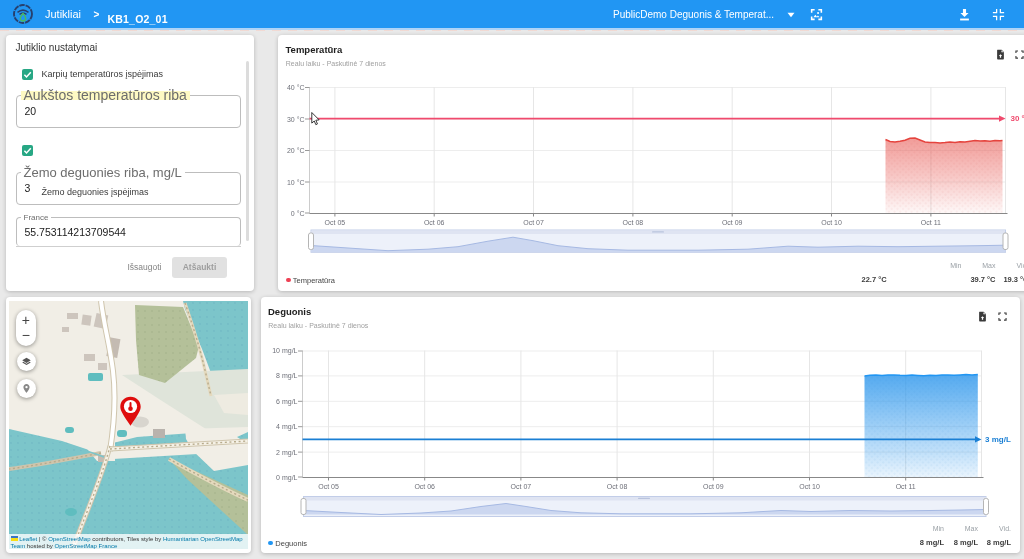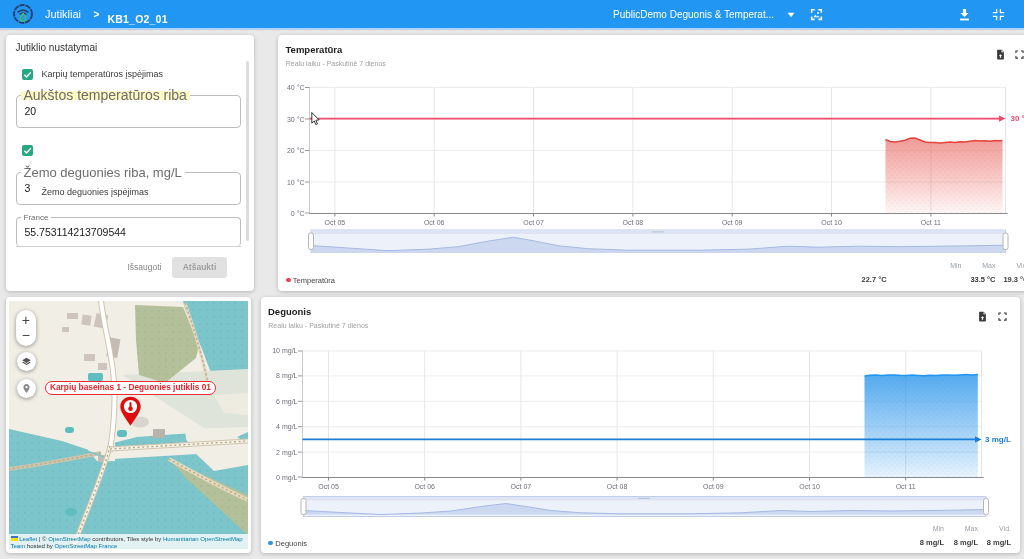--- a/index.html
+++ b/index.html
@@ -174,21 +174,20 @@
         <path fill="#555" d="M12 4 L21 9.5 12 15 3 9.5 Z M5.5 12.5 L12 16.5 18.5 12.5 21 14 12 19.5 3 14 Z"></path>
       </svg>
   </div>
 
   <div class="abs" style="left:11px;top:82px;width:19px;height:19px;background:#fff;border-radius:50%;box-shadow:0 1px 4px rgba(0,0,0,0.4);">
     <svg width="19" height="19" viewBox="0 0 24 24" style="transform:scale(0.6);">
         <path fill="#888" d="M12 2.5 C8.4 2.5 5.5 5.4 5.5 9 c0 4.8 6.5 12.5 6.5 12.5 S18.5 13.8 18.5 9 C18.5 5.4 15.6 2.5 12 2.5 Z M12 11.5 A2.5 2.5 0 1 1 12 6.5 a2.5 2.5 0 0 1 0 5 Z"></path>
       </svg>
   </div>
 
-  <div class="abs" style="left:39.5px;top:84px;height:14px;background:#fff;border:1.5px solid #ee2a32;border-radius:7px;font-size:8.3px;font-weight:bold;color:#e8252c;line-height:11px;padding:0 4px;white-space:nowrap;">Karpių baseinas 1 - Deguonies jutiklis 01</div>
 
   <svg class="abs" style="left:113.5px;top:98.5px;" width="23" height="31" viewBox="0 0 23 31">
     <path d="M11.5 0.8 C5.6 0.8 1.3 5.2 1.3 10.7 C1.3 15 4.4 19 11.5 29.8 C18.6 19 21.7 15 21.7 10.7 C21.7 5.2 17.4 0.8 11.5 0.8 Z" fill="#df0d0d"></path>
     <circle cx="11.5" cy="10.5" r="6.6" fill="#fff"></circle>
     <g fill="#df0d0d">
         <rect x="10.5" y="6" width="2" height="6" rx="1"></rect>
         <circle cx="11.5" cy="12.8" r="2.3"></circle>
       </g>
   </svg>
 </div>
@@ -290,21 +289,21 @@
 
     <path d="M33.8 77.5 l0 10.6 2.45 -2.1 1.6 3.7 1.6 -0.75 -1.6 -3.7 3.3 -0.35 Z" fill="#fff" stroke="#222" stroke-width="0.9"></path>
   </svg>
 
   <div class="abs" style="left:7.8px;top:242.5px;width:4.8px;height:4.8px;border-radius:50%;background:#ee4054;"></div>
   <div class="abs" style="left:14.8px;top:240.5px;height:9px;line-height:9px;font-size:7.5px;color:#454545;">Temperatūra</div>
   <div class="abs" style="left:583.5px;top:226.9px;width:100px;height:7px;line-height:7px;font-size:7px;color:#9aa0a6;text-align:right;">Min</div>
   <div class="abs" style="left:617.5px;top:226.9px;width:100px;height:7px;line-height:7px;font-size:7px;color:#9aa0a6;text-align:right;">Max</div>
   <div class="abs" style="left:650.5px;top:226.9px;width:100px;height:7px;line-height:7px;font-size:7px;color:#9aa0a6;text-align:right;">Vid.</div>
   <div class="abs" style="left:583.5px;top:240.7px;width:100px;height:8px;line-height:8px;font-size:7.5px;font-weight:bold;color:#3a3a3a;text-align:left;">22.7 °C</div>
-  <div class="abs" style="left:617.5px;top:240.7px;width:100px;height:8px;line-height:8px;font-size:7.5px;font-weight:bold;color:#3a3a3a;text-align:right;">33.5 °C</div>
+  <div class="abs" style="left:617.5px;top:240.7px;width:100px;height:8px;line-height:8px;font-size:7.5px;font-weight:bold;color:#3a3a3a;text-align:right;">39.7 °C</div>
   <div class="abs" style="left:650.5px;top:240.7px;width:100px;height:8px;line-height:8px;font-size:7.5px;font-weight:bold;color:#3a3a3a;text-align:right;">19.3 °C</div>
 </div>
 
 <div class="card" id="cardD" style="left:260.5px;top:297px;width:759px;height:256px;">
   <div class="abs" style="left:7.5px;top:9px;height:12px;line-height:12px;font-size:9.5px;font-weight:bold;color:#212121;">Deguonis</div>
   <div class="abs" style="left:7.8px;top:23.5px;height:9px;line-height:9px;font-size:7px;color:#a0a0a0;">Realu laiku - Paskutinė 7 dienos</div>
   <svg class="abs" style="left:717.5px;top:14px;" width="9" height="11" viewBox="0 0 24 28" fill="#3a3a3a">
     <path d="M4 1 h11 l6 6 v18 a2 2 0 0 1 -2 2 h-14 A2 2 0 0 1 3 25 V3 A2 2 0 0 1 4 1 Z M14.5 2.5 V8 H20 Z"></path>
     <path d="M7.5 18 l4.5-5 4.5 5 h-2.8 v4.5 h-3.4 V18 Z" fill="#fff"></path>
   </svg>

